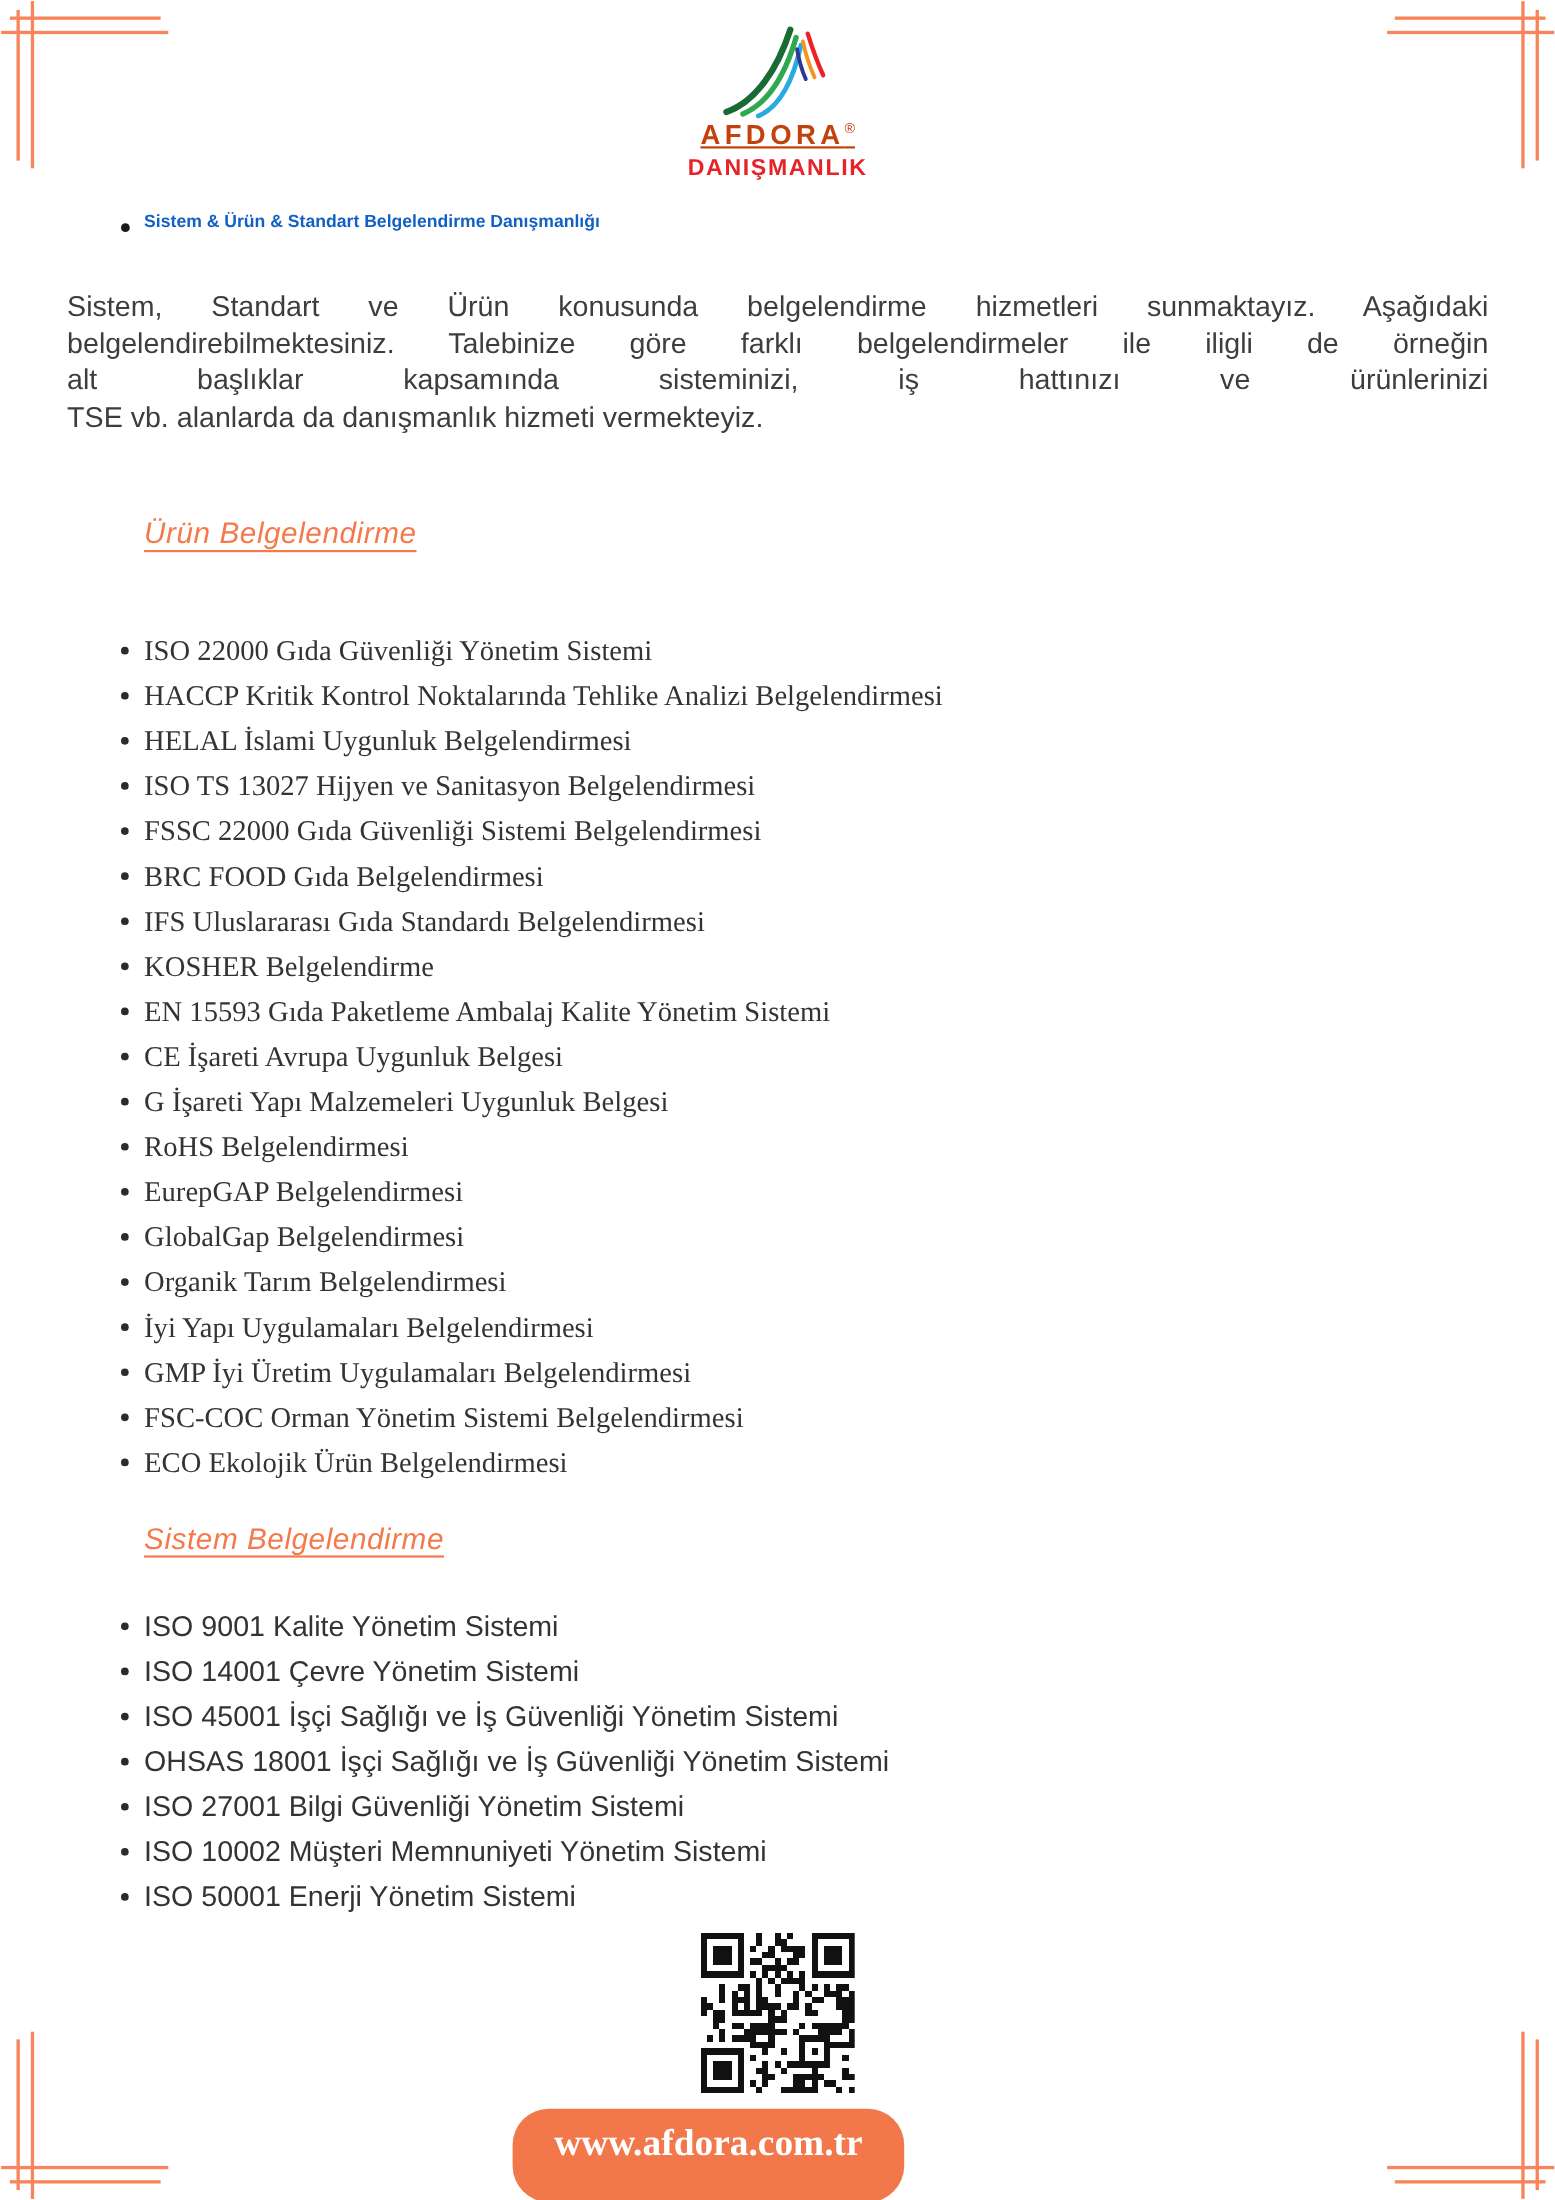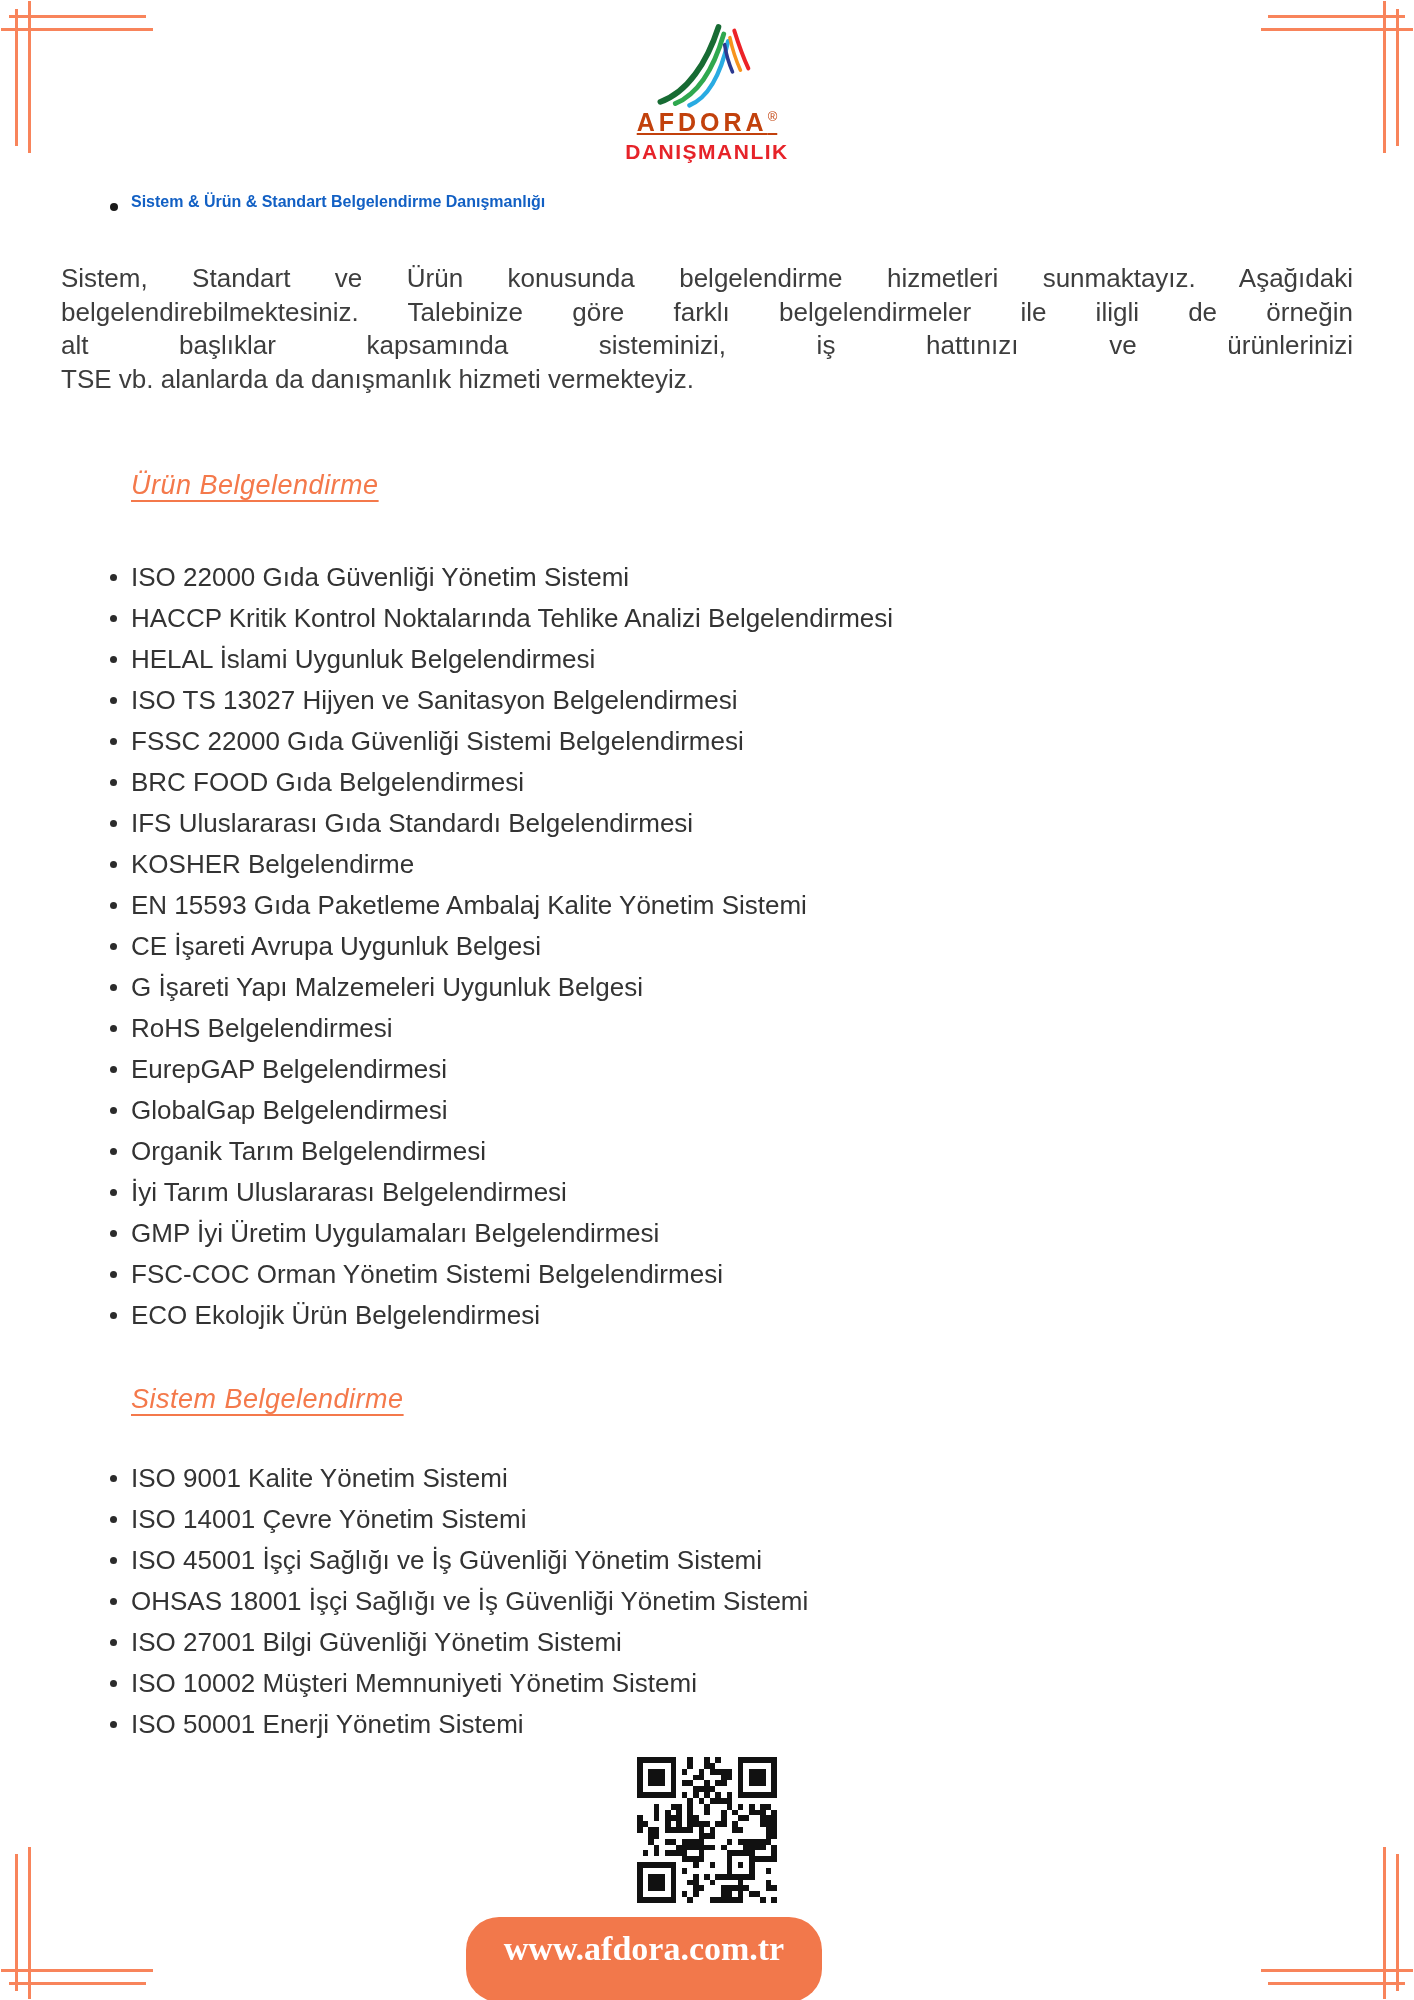--- a/index.html
+++ b/index.html
@@ -45,21 +45,21 @@
   .intro-paragraph .lastline{text-align:left;}
   
   .section-title{
     position:absolute;left:131px;color:var(--accent);font-size:27px;font-style:italic;
     text-decoration:underline;text-underline-offset:6px;letter-spacing:0.5px;
   }
   .t1{top:470px;}
   .t2{top:1384px;}
   
   .cert-list{position:absolute;left:100px;margin:0;padding:0;list-style:none;font-size:26px;line-height:41px;color:#333;}
-  .l1{top:557px;}
+  .l1{top:571px;font-family:Liberation Serif, serif;}
   .l2{top:1458px;}
   .cert-list li{position:relative;padding-left:31px;}
   .cert-list li::before{
     content:"";position:absolute;left:10px;top:17px;width:7px;height:7px;border-radius:50%;background:#2b2b2b;
   }
   
   .qr{position:absolute;left:637px;top:1757px;width:140px;height:146px;}
   .qr svg{display:block;width:140px;height:146px;shape-rendering:crispEdges;}
   
   .site-pill{
@@ -130,21 +130,21 @@
       <li>BRC FOOD Gıda Belgelendirmesi</li>
       <li>IFS Uluslararası Gıda Standardı Belgelendirmesi</li>
       <li>KOSHER Belgelendirme</li>
       <li>EN 15593 Gıda Paketleme Ambalaj Kalite Yönetim Sistemi</li>
       <li>CE İşareti Avrupa Uygunluk Belgesi</li>
       <li>G İşareti Yapı Malzemeleri Uygunluk Belgesi</li>
       <li>RoHS Belgelendirmesi</li>
       <li>EurepGAP Belgelendirmesi</li>
       <li>GlobalGap Belgelendirmesi</li>
       <li>Organik Tarım Belgelendirmesi</li>
-      <li>İyi Tarım Uluslararası Belgelendirmesi</li>
+      <li>İyi Yapı Uygulamaları Belgelendirmesi</li>
       <li>GMP İyi Üretim Uygulamaları Belgelendirmesi</li>
       <li>FSC-COC Orman Yönetim Sistemi Belgelendirmesi</li>
       <li>ECO Ekolojik Ürün Belgelendirmesi</li>
     </ul>
 
   <div class="section-title t2">Sistem Belgelendirme</div>
   <ul class="cert-list l2">
       <li>ISO 9001 Kalite Yönetim Sistemi</li>
       <li>ISO 14001 Çevre Yönetim Sistemi</li>
       <li>ISO 45001 İşçi Sağlığı ve İş Güvenliği Yönetim Sistemi</li>

